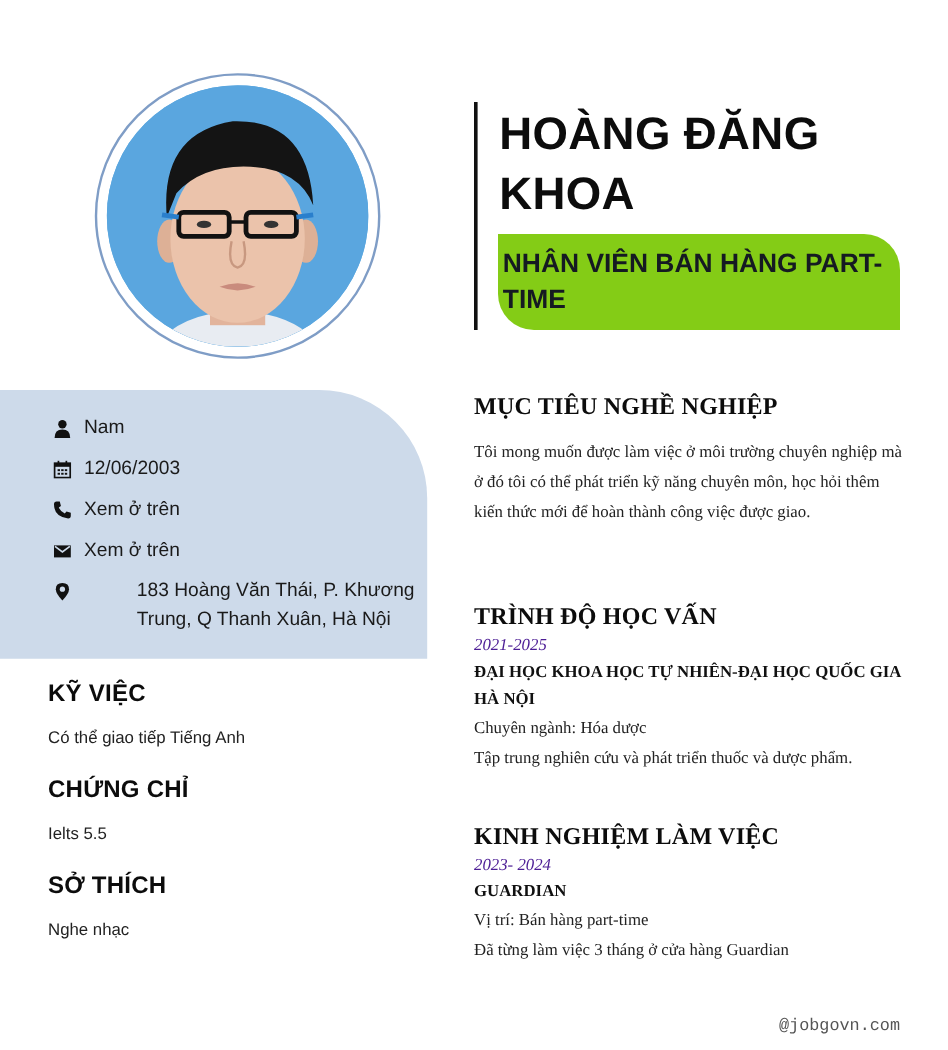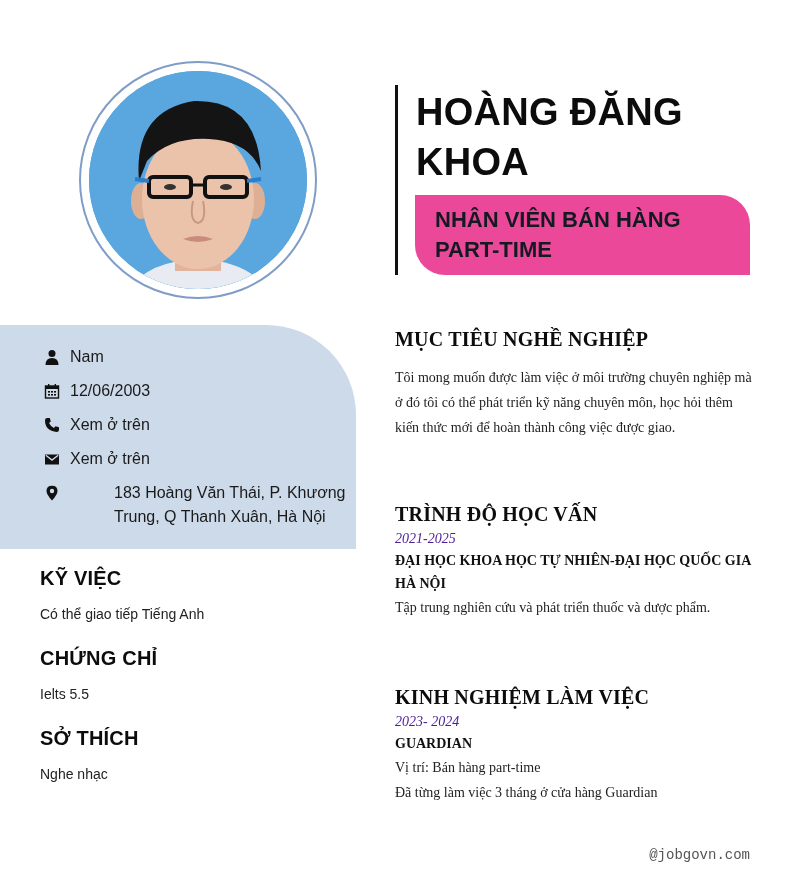--- a/index.html
+++ b/index.html
@@ -21,22 +21,22 @@
     .name-block {
       position: absolute; left: 395px; top: 85px; width: 360px; height: 190px;
       border-left: 3px solid #111;
     }
     .name {
       position: absolute; left: 18px; top: 2px; width: 330px;
       font-size: 38px; font-weight: 700; line-height: 50px; letter-spacing: 0.3px; color: #0c0c0c;
     }
     .title-badge {
       position: absolute; left: 17px; top: 110px; width: 335px; height: 80px;
-      background: #ec4899; border-radius: 0 30px 0 30px;
-      padding: 10px 20px; font-size: 22px; font-weight: 700; line-height: 30px; color: #151a22;
+      background: #84cc16; border-radius: 0 30px 0 30px;
+      padding: 10px 4px; font-size: 22px; font-weight: 700; line-height: 30px; color: #151a22;
     }
 
     
     .contact-panel {
       position: absolute; left: 0; top: 325px; width: 356px; height: 224px;
       background: #cddaea; border-top-right-radius: 90px;
     }
     .contact-item {
       position: absolute; left: 42px; display: flex; align-items: flex-start;
       font-size: 16px; line-height: 24px; color: #1a1a1a;
@@ -171,20 +171,21 @@
 
 <div class="right-section" style="top:328px;">
   <div class="sec-title">MỤC TIÊU NGHỀ NGHIỆP</div>
   <div class="para">Tôi mong muốn được làm việc ở môi trường chuyên nghiệp mà ở đó tôi có thể phát triển kỹ năng chuyên môn, học hỏi thêm kiến thức mới để hoàn thành công việc được giao.</div>
 </div>
 
 <div class="right-section" style="top:503px;">
   <div class="sec-title">TRÌNH ĐỘ HỌC VẤN</div>
   <div class="period">2021-2025</div>
   <div class="org">ĐẠI HỌC KHOA HỌC TỰ NHIÊN-ĐẠI HỌC QUỐC GIA HÀ NỘI</div>
+  <div class="line">Chuyên ngành: Hóa dược</div>
   <div class="line">Tập trung nghiên cứu và phát triển thuốc và dược phẩm.</div>
 </div>
 
 <div class="right-section" style="top:686px;">
   <div class="sec-title">KINH NGHIỆM LÀM VIỆC</div>
   <div class="period">2023- 2024</div>
   <div class="org">GUARDIAN</div>
   <div class="line">Vị trí: Bán hàng part-time</div>
   <div class="line">Đã từng làm việc 3 tháng ở cửa hàng Guardian</div>
 </div>

